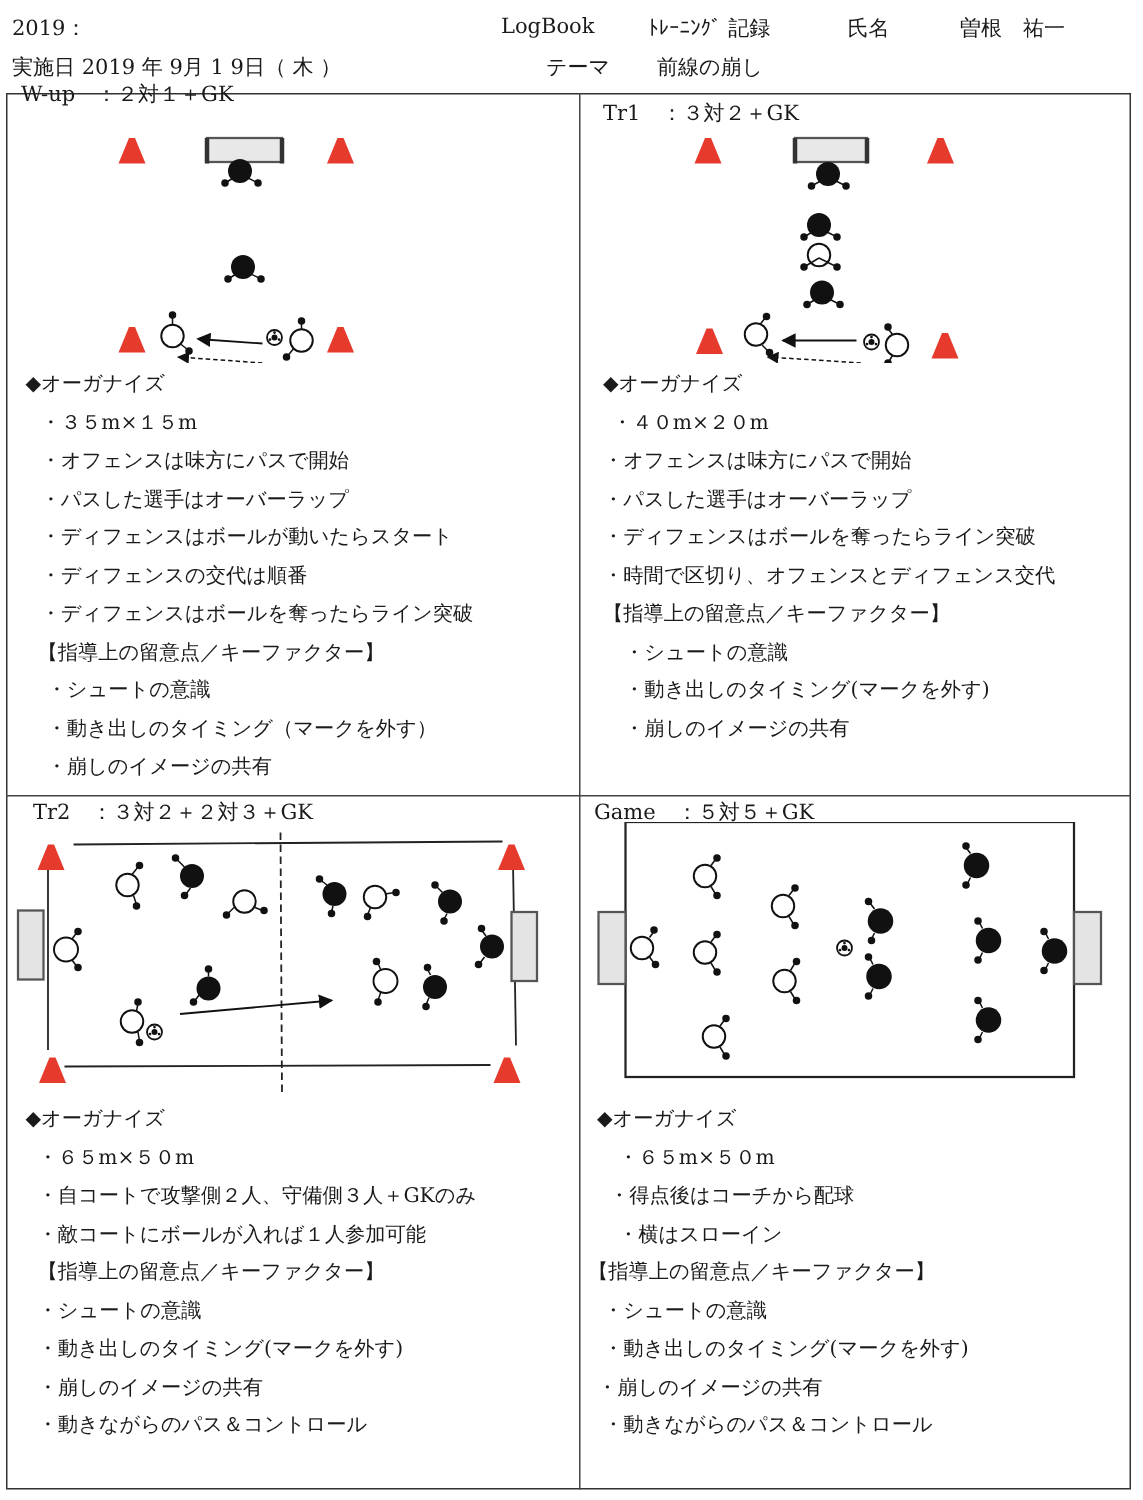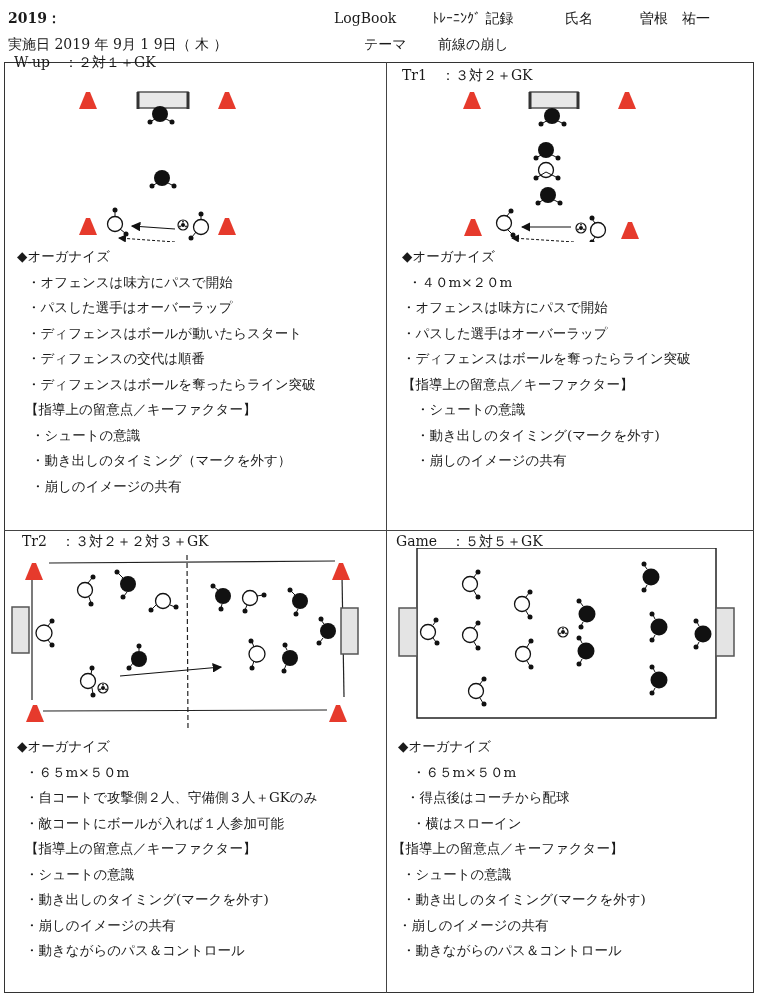--- a/index.html
+++ b/index.html
@@ -11,21 +11,21 @@
   .vline { position:absolute; left:386px; top:62px; width:1px; height:931px; background:#444; }
   .hline { position:absolute; left:4px; top:530px; width:750px; height:1px; background:#444; }
   .cell-title { position:absolute; font-size:14px; white-space:nowrap; }
   .diagram { position:absolute; }
   .lines { position:absolute; font-size:13.5px; line-height:25.5px; white-space:nowrap; }
   .lines div { height:25.5px; }
 </style>
 </head>
 <body>
 
-<div class="hdr" style="left:8px;top:10px;font-weight:bold;">2019：</div>
+<div class="hdr" style="left:8px;top:10px;">2019：</div>
 <div class="hdr" style="left:334px;top:10px;">LogBook</div>
 <div class="hdr" style="left:432px;top:10px;">ﾄﾚｰﾆﾝｸﾞ 記録</div>
 <div class="hdr" style="left:565px;top:10px;">氏名</div>
 <div class="hdr" style="left:640px;top:10px;">曽根　祐一</div>
 <div class="hdr" style="left:8px;top:36px;">実施日 2019 年 9月 1 9日（ 木 ）</div>
 <div class="hdr" style="left:364px;top:36px;">テーマ</div>
 <div class="hdr" style="left:438px;top:36px;">前線の崩し</div>
 
 <div class="grid"></div>
 <div class="vline"></div>
@@ -97,20 +97,21 @@
       <circle cx="186" cy="156" r="2.5" fill="#111"></circle>
     </g>
   <g>
       <use href="#ball" x="178" y="143"></use>
     </g>
   <line x1="170" y1="147" x2="127" y2="144" stroke="#111" stroke-width="1.2" marker-end="url(#ah)"></line>
   <line x1="170" y1="160" x2="114" y2="156" stroke="#111" stroke-width="1" stroke-dasharray="3,2" marker-end="url(#ah)"></line>
 </svg>
 <div class="lines" style="left:17px;top:244px;">
   <div>◆オーガナイズ</div>
+  <div style="padding-left:10px">・３５m×１５m</div>
   <div style="padding-left:10px">・オフェンスは味方にパスで開始</div>
   <div style="padding-left:10px">・パスした選手はオーバーラップ</div>
   <div style="padding-left:10px">・ディフェンスはボールが動いたらスタート</div>
   <div style="padding-left:10px">・ディフェンスの交代は順番</div>
   <div style="padding-left:10px">・ディフェンスはボールを奪ったらライン突破</div>
   <div style="padding-left:8px">【指導上の留意点／キーファクター】</div>
   <div style="padding-left:14px"> ・シュートの意識</div>
   <div style="padding-left:14px"> ・動き出しのタイミング（マークを外す）</div>
   <div style="padding-left:14px"> ・崩しのイメージの共有</div>
 </div>
@@ -181,20 +182,21 @@
     </g>
   <line x1="183" y1="145" x2="134" y2="145" stroke="#111" stroke-width="1.2" marker-end="url(#ah)"></line>
   <line x1="186" y1="160" x2="124" y2="156" stroke="#111" stroke-width="1" stroke-dasharray="3,2" marker-end="url(#ah)"></line>
 </svg>
 <div class="lines" style="left:402px;top:244px;">
   <div> ◆オーガナイズ</div>
   <div style="padding-left:6px">・４０m×２０m</div>
   <div>・オフェンスは味方にパスで開始</div>
   <div>・パスした選手はオーバーラップ</div>
   <div>・ディフェンスはボールを奪ったらライン突破</div>
+  <div>・時間で区切り、オフェンスとディフェンス交代</div>
   <div>【指導上の留意点／キーファクター】</div>
   <div style="padding-left:14px">  ・シュートの意識</div>
   <div style="padding-left:14px">  ・動き出しのタイミング(マークを外す)</div>
   <div style="padding-left:14px">  ・崩しのイメージの共有</div>
 </div>
 
 <div class="cell-title" style="left:22px;top:533px;">Tr2　：３対２＋２対３＋GK</div>
 <svg class="diagram" style="left:5px;top:550px;" width="380" height="180">
   <line x1="44" y1="13" x2="330" y2="11" stroke="#222" stroke-width="1.2"></line>
   <line x1="38" y1="161" x2="322" y2="160" stroke="#222" stroke-width="1.2"></line>

